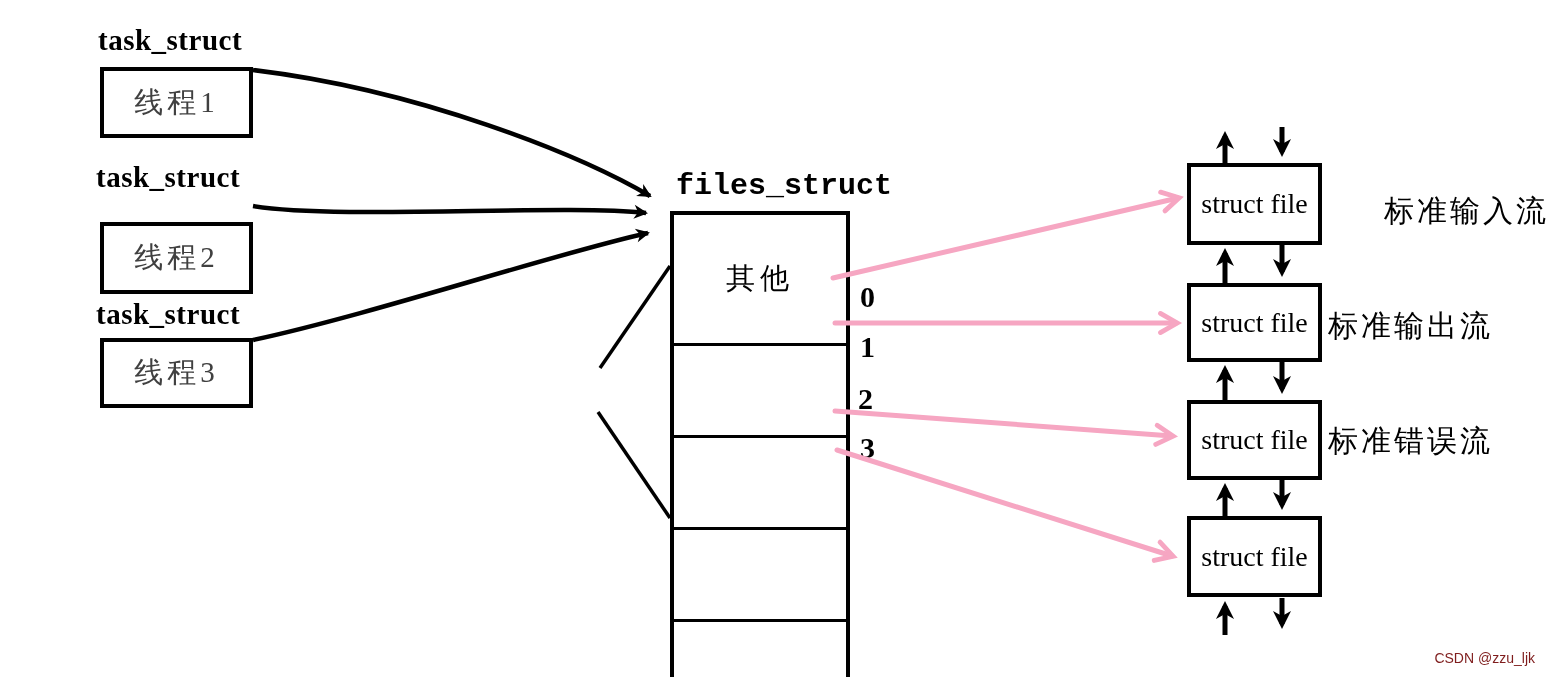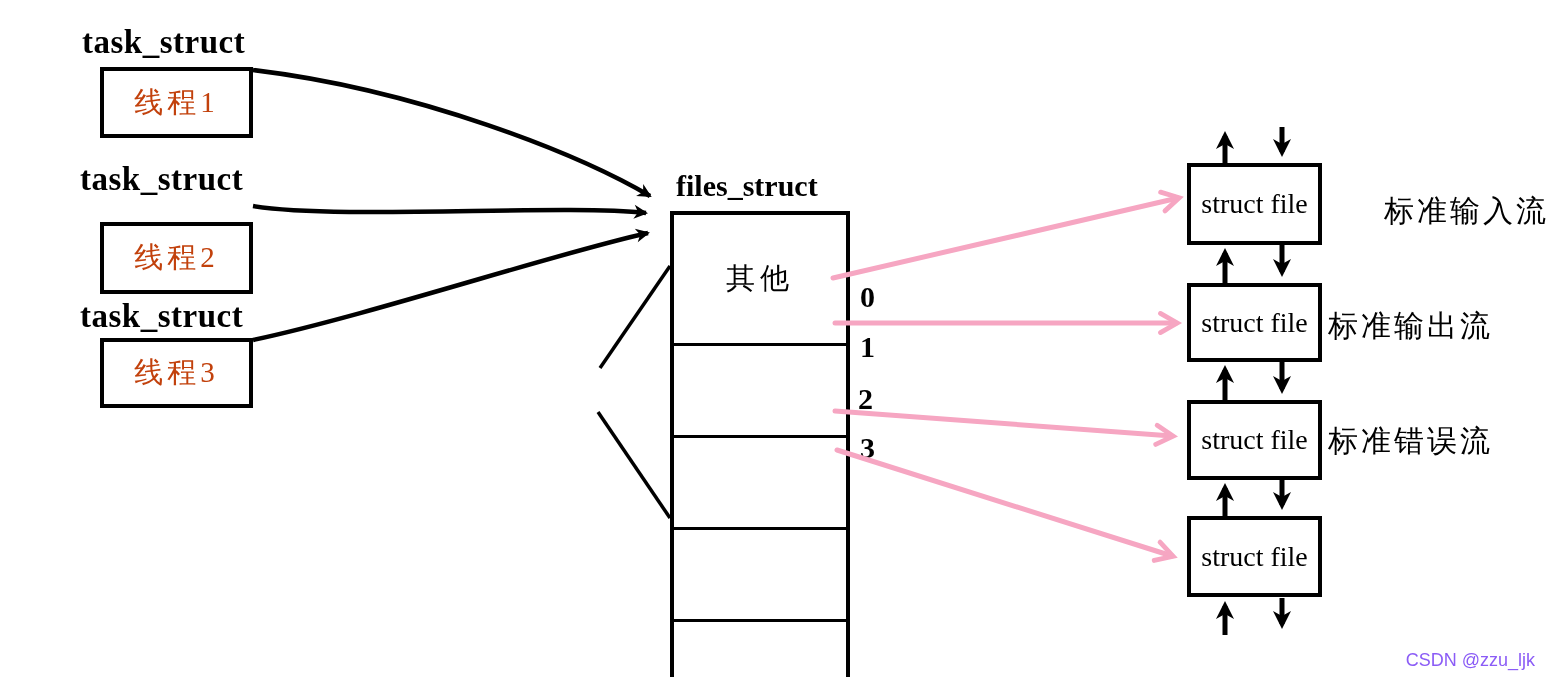--- a/index.html
+++ b/index.html
@@ -1,39 +1,39 @@
 <!DOCTYPE html>
 <html><head>
 <meta charset="utf-8">
 <style>
   html,body{margin:0;padding:0;background:#fff;}
   .canvas{
     position:relative;width:1547px;height:677px;background:#ffffff;
     font-family:"Liberation Serif", serif;color:#000;overflow:hidden;
   }
   .abs{position:absolute;}
-  .ts-title{font-weight:bold;font-size:33px;letter-spacing:0.5px;}
+  .ts-title{font-weight:bold;font-size:29px;letter-spacing:0.5px;margin-left:16px;}
   .thread-box{
     border:4px solid #000;display:flex;align-items:center;justify-content:center;
     width:145px;height:63px;background:transparent;
   }
-  .thread-label{font-size:29px;letter-spacing:4px;color:#c2410c;}
-  .fs-title{font-weight:bold;font-size:30px;}
+  .thread-label{font-size:29px;letter-spacing:4px;color:#404040;}
+  .fs-title{font-weight:bold;font-size:30px;font-family:Liberation Mono, monospace;}
   .fd-table{border:4px solid #000;width:172px;background:transparent;}
   .fd-row{display:flex;align-items:center;justify-content:center;font-size:29px;letter-spacing:5px;margin-top:40px;}
   .fd-row + .fd-row{border-top:3px solid #000;}
   .fd-row.dots{font-weight:bold;font-size:26px;letter-spacing:2px;}
   .fd-index{font-weight:bold;font-size:30px;}
   .fd-array-label{font-weight:bold;font-size:29px;text-align:center;white-space:nowrap;}
   .file-box{
     border:4px solid #000;width:127px;display:flex;align-items:center;justify-content:center;
     font-size:28px;background:transparent;white-space:nowrap;
   }
   .stream-label{font-size:30px;letter-spacing:3px;white-space:nowrap;}
-  .watermark{font-family:"Liberation Sans", sans-serif;font-size:18px;color:#8b5cf6;text-align:right;}
+  .watermark{font-family:"Liberation Sans", sans-serif;font-size:14px;color:#7f1d1d;text-align:right;}
   svg.overlay{position:absolute;left:0;top:0;z-index:5;pointer-events:none;}
 </style>
 </head>
 <body>
 
 <div class="canvas">
 
   <div class="abs ts-title" style="left:82px;top:24px;">task_struct</div>
   <div class="abs thread-box" style="left:100px;top:67px;">
     <span class="thread-label">线程1</span>

